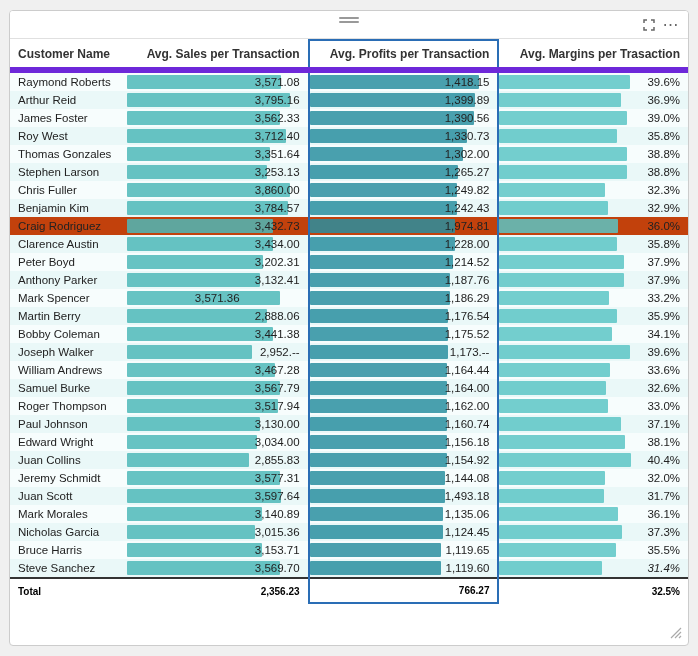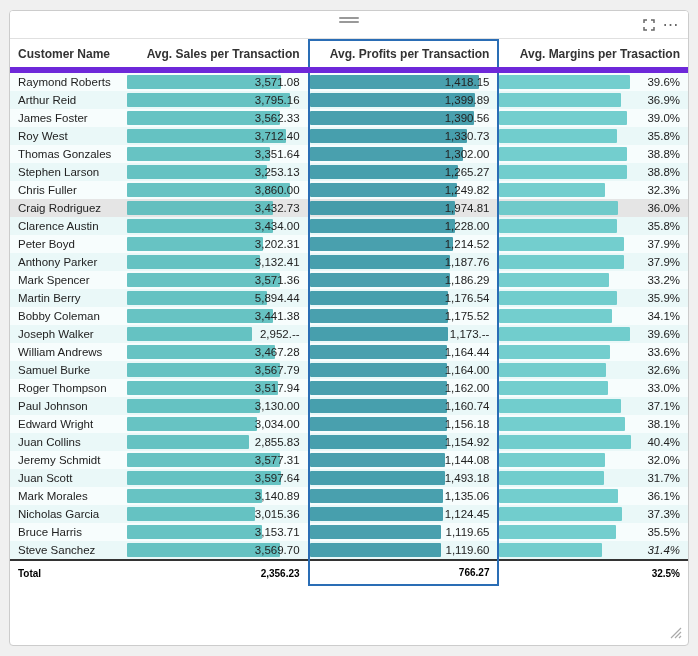--- a/index.html
+++ b/index.html
@@ -208,21 +208,27 @@
             <td class="bar-cell" style="padding-right: 8px;"><div class="bar-bg" style="width: 77.4%; background: rgb(77, 184, 184);"></div><span class="bar-text">3,253.13</span></td>
             <td class="bar-cell highlight-col" style="padding-right: 8px;"><div class="bar-bg" style="width: 79.2%; background: rgb(42, 143, 160);"></div><span class="bar-text">1,265.27</span></td>
             <td class="bar-cell" style="padding-right: 8px;"><div class="bar-bg" style="width: 67.9%; background: rgb(92, 197, 197);"></div><span class="bar-text">38.8%</span></td>
           </tr>
           <tr style="background: rgb(247, 253, 253);">
             <td>Chris Fuller</td>
             <td class="bar-cell" style="padding-right: 8px;"><div class="bar-bg" style="width: 90%; background: rgb(77, 184, 184);"></div><span class="bar-text">3,860.00</span></td>
             <td class="bar-cell highlight-col" style="padding-right: 8px;"><div class="bar-bg" style="width: 78.3%; background: rgb(42, 143, 160);"></div><span class="bar-text">1,249.82</span></td>
             <td class="bar-cell" style="padding-right: 8px;"><div class="bar-bg" style="width: 56%; background: rgb(92, 197, 197);"></div><span class="bar-text">32.3%</span></td>
           </tr>
-          <tr style="background: #e5e5e5;">
+          <tr style="background: rgb(234, 248, 248);">
+            <td>Benjamin Kim</td>
+            <td class="bar-cell" style="padding-right: 8px;"><div class="bar-bg" style="width: 89.1%; background: rgb(77, 184, 184);"></div><span class="bar-text">3,784.57</span></td>
+            <td class="bar-cell highlight-col" style="padding-right: 8px;"><div class="bar-bg" style="width: 78.3%; background: rgb(42, 143, 160);"></div><span class="bar-text">1,242.43</span></td>
+            <td class="bar-cell" style="padding-right: 8px;"><div class="bar-bg" style="width: 57.4%; background: rgb(92, 197, 197);"></div><span class="bar-text">32.9%</span></td>
+          </tr>
+          <tr style="background: #c2410c;">
             <td>Craig Rodriguez</td>
             <td class="bar-cell" style="padding-right: 8px;"><div class="bar-bg" style="width: 81%; background: rgb(77, 184, 184);"></div><span class="bar-text">3,432.73</span></td>
             <td class="bar-cell highlight-col" style="padding-right: 8px;"><div class="bar-bg" style="width: 77.4%; background: rgb(42, 143, 160);"></div><span class="bar-text">1,974.81</span></td>
             <td class="bar-cell" style="padding-right: 8px;"><div class="bar-bg" style="width: 63%; background: rgb(92, 197, 197);"></div><span class="bar-text">36.0%</span></td>
           </tr>
           <tr style="background: rgb(234, 248, 248);">
             <td>Clarence Austin</td>
             <td class="bar-cell" style="padding-right: 8px;"><div class="bar-bg" style="width: 81%; background: rgb(77, 184, 184);"></div><span class="bar-text">3,434.00</span></td>
             <td class="bar-cell highlight-col" style="padding-right: 8px;"><div class="bar-bg" style="width: 77.4%; background: rgb(42, 143, 160);"></div><span class="bar-text">1,228.00</span></td>
             <td class="bar-cell" style="padding-right: 8px;"><div class="bar-bg" style="width: 62.3%; background: rgb(92, 197, 197);"></div><span class="bar-text">35.8%</span></td>
@@ -234,27 +240,27 @@
             <td class="bar-cell" style="padding-right: 8px;"><div class="bar-bg" style="width: 65.8%; background: rgb(92, 197, 197);"></div><span class="bar-text">37.9%</span></td>
           </tr>
           <tr style="background: rgb(234, 248, 248);">
             <td>Anthony Parker</td>
             <td class="bar-cell" style="padding-right: 8px;"><div class="bar-bg" style="width: 73.8%; background: rgb(77, 184, 184);"></div><span class="bar-text">3,132.41</span></td>
             <td class="bar-cell highlight-col" style="padding-right: 8px;"><div class="bar-bg" style="width: 74.7%; background: rgb(42, 143, 160);"></div><span class="bar-text">1,187.76</span></td>
             <td class="bar-cell" style="padding-right: 8px;"><div class="bar-bg" style="width: 65.8%; background: rgb(92, 197, 197);"></div><span class="bar-text">37.9%</span></td>
           </tr>
           <tr style="background: rgb(247, 253, 253);">
             <td>Mark Spencer</td>
-            <td class="bar-cell" style="padding-right: 8px;"><div class="bar-bg" style="width: 84.6%; background: rgb(77, 184, 184);"></div><span class="bar-text">3,571.36</span></td>
+            <td class="bar-cell" style="padding-right: 8px; text-align: center;"><div class="bar-bg" style="width: 84.6%; background: rgb(77, 184, 184);"></div><span class="bar-text">3,571.36</span></td>
             <td class="bar-cell highlight-col" style="padding-right: 8px;"><div class="bar-bg" style="width: 74.7%; background: rgb(42, 143, 160);"></div><span class="bar-text">1,186.29</span></td>
             <td class="bar-cell" style="padding-right: 8px;"><div class="bar-bg" style="width: 58.1%; background: rgb(92, 197, 197);"></div><span class="bar-text">33.2%</span></td>
           </tr>
           <tr style="background: rgb(234, 248, 248);">
             <td>Martin Berry</td>
-            <td class="bar-cell" style="padding-right: 8px;"><div class="bar-bg" style="width: 77.4%; background: rgb(77, 184, 184);"></div><span class="bar-text">5,894.44</span></td>
+            <td class="bar-cell" style="padding-right: 8px;"><div class="bar-bg" style="width: 77.4%; background: rgb(77, 184, 184);"></div><span class="bar-text">2,888.06</span></td>
             <td class="bar-cell highlight-col" style="padding-right: 8px;"><div class="bar-bg" style="width: 73.8%; background: rgb(42, 143, 160);"></div><span class="bar-text">1,176.54</span></td>
             <td class="bar-cell" style="padding-right: 8px;"><div class="bar-bg" style="width: 62.3%; background: rgb(92, 197, 197);"></div><span class="bar-text">35.9%</span></td>
           </tr>
           <tr style="background: rgb(247, 253, 253);">
             <td>Bobby Coleman</td>
             <td class="bar-cell" style="padding-right: 8px;"><div class="bar-bg" style="width: 81%; background: rgb(77, 184, 184);"></div><span class="bar-text">3,441.38</span></td>
             <td class="bar-cell highlight-col" style="padding-right: 8px;"><div class="bar-bg" style="width: 73.8%; background: rgb(42, 143, 160);"></div><span class="bar-text">1,175.52</span></td>
             <td class="bar-cell" style="padding-right: 8px;"><div class="bar-bg" style="width: 59.5%; background: rgb(92, 197, 197);"></div><span class="bar-text">34.1%</span></td>
           </tr>
           <tr style="background: rgb(234, 248, 248);">

